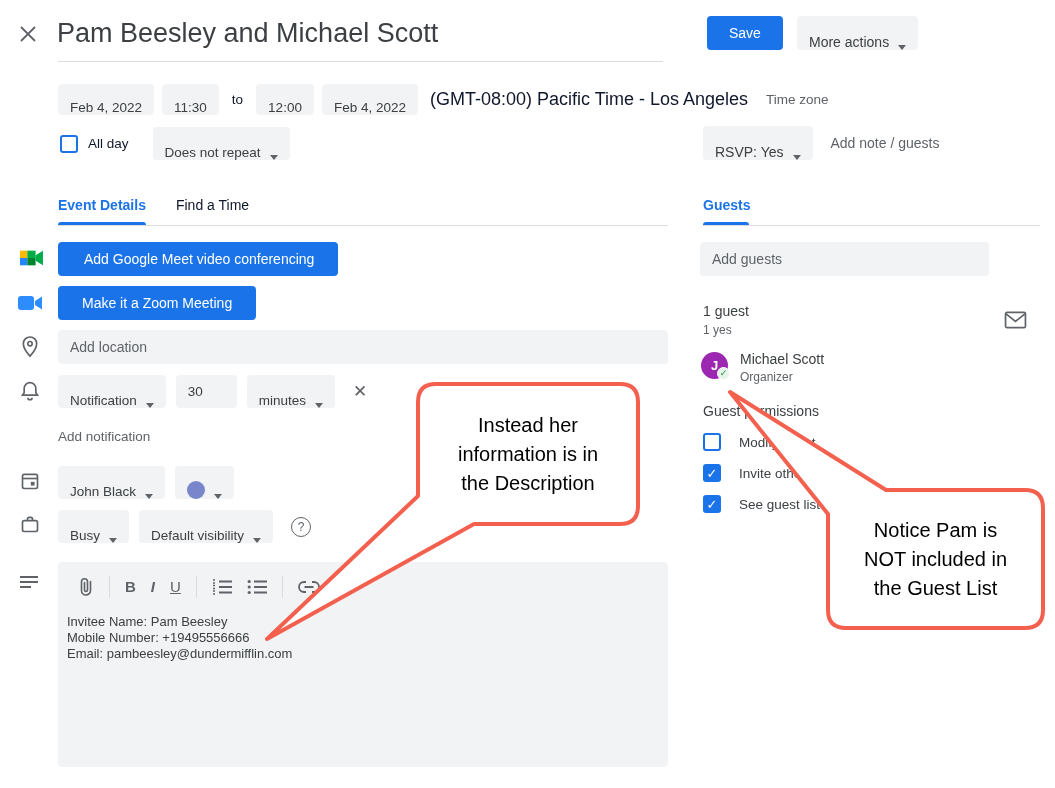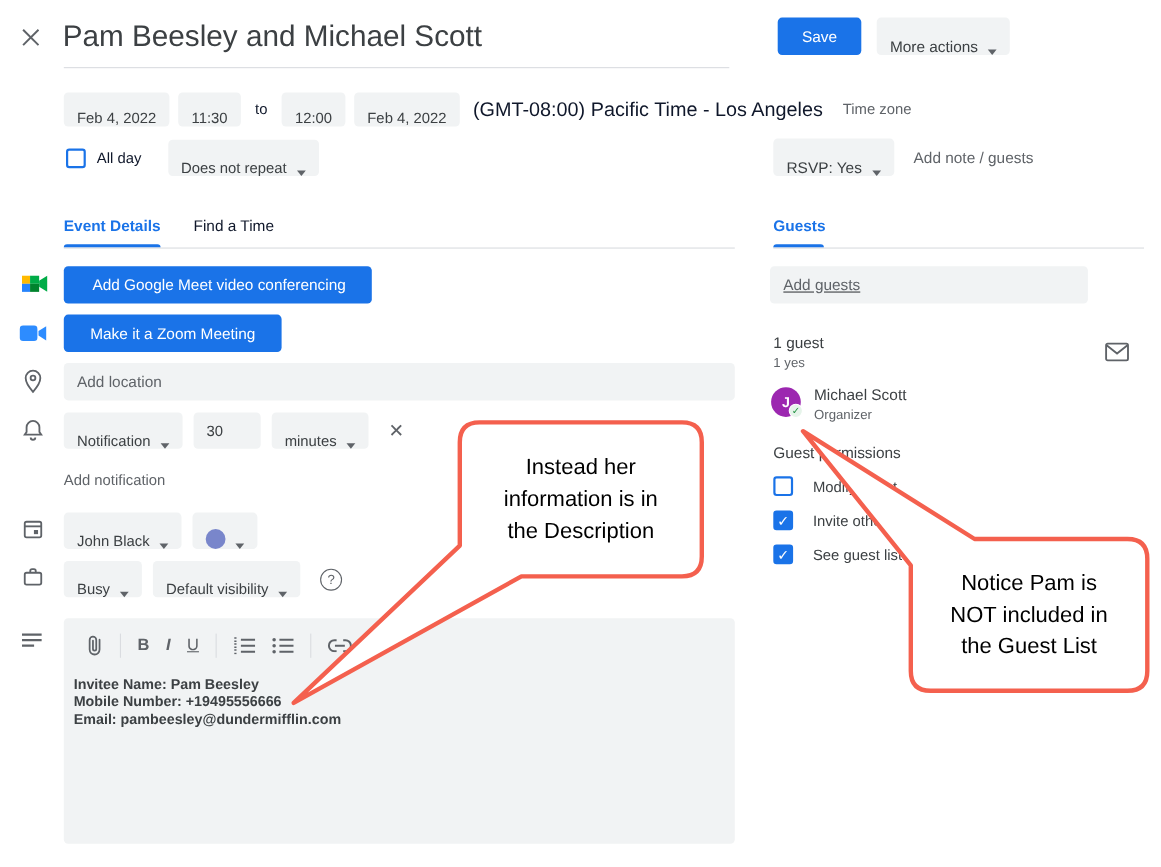--- a/index.html
+++ b/index.html
@@ -39,21 +39,21 @@
   
   .icon { color:#5f6368; }
   svg { display:block; }
 
   
   #desc-box { position:absolute; left:58px; top:562px; width:610px; height:205px;
               background:#f1f3f4; border-radius:4px; }
   .toolbar { display:flex; align-items:center; gap:15px; padding:13px 0 0 20px; height:36px; color:#5f6368; }
   .tb-txt { font-size:15px; color:#5f6368; cursor:pointer; line-height:1; }
   .vdiv { width:1px; height:22px; background:#dadce0; }
-  .desc-text { padding:16px 0 0 9px; font-size:13px; line-height:16px; color:#3c4043;font-weight:bold; }
+  .desc-text { padding:16px 0 0 9px; font-size:13px; line-height:16px; color:#3c4043; }
 
   
   .avatar { position:absolute; width:27px; height:27px; border-radius:50%; background:#9c27b0;
             color:#fff; font-size:13px; font-weight:bold; display:flex; align-items:center; justify-content:center; }
   .avatar-badge { position:absolute; width:13px; height:13px; border-radius:50%; background:#e6f4ea;
                   border:1px solid #fff; color:#1e8e3e; font-size:9px; line-height:11px; text-align:center; }
 
   
   #annotation-layer { position:absolute; left:0; top:0; width:1055px; height:572px; pointer-events:none; }
   .bubble-text { position:absolute; display:flex; flex-direction:column; align-items:center; justify-content:center;
@@ -237,21 +237,21 @@
         </svg>
       </span>
     </div>
     <div class="desc-text">
       <div>Invitee Name: Pam Beesley</div>
       <div>Mobile Number: +19495556666</div>
       <div>Email: pambeesley@dundermifflin.com</div>
     </div>
   </div>
 
-  <input class="field abs" style="left: 700px; top: 242px; width: 289px; height: 34px; text-decoration: underline;" placeholder="Add guests">
+  <input class="field abs" style="left: 700px; top: 242px; width: 289px; height: 34px;" placeholder="Add guests">
 
   <div class="abs" style="left:703px;top:303px;font-size:14px;">1 guest</div>
   <div class="abs t-gray" style="left:703px;top:323px;font-size:12px;">1 yes</div>
   <div class="abs" style="left:1004px;top:311px;">
     <svg width="23" height="18" viewBox="0 0 24 19" fill="none" stroke="#5f6368" stroke-width="1.8">
       <rect x="1.5" y="1.5" width="21" height="16" rx="1.5"></rect>
       <path d="M2 3 L12 11 L22 3"></path>
     </svg>
   </div>
 

